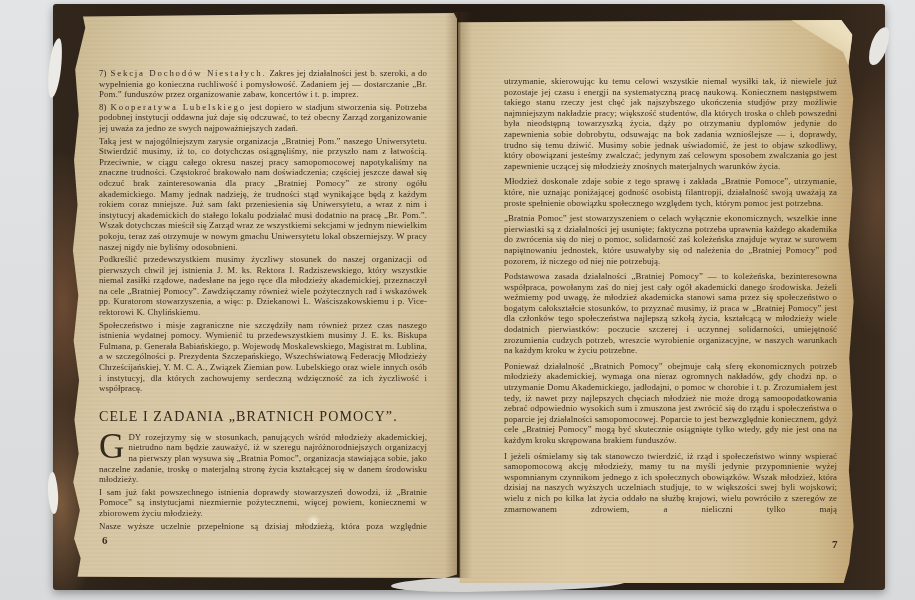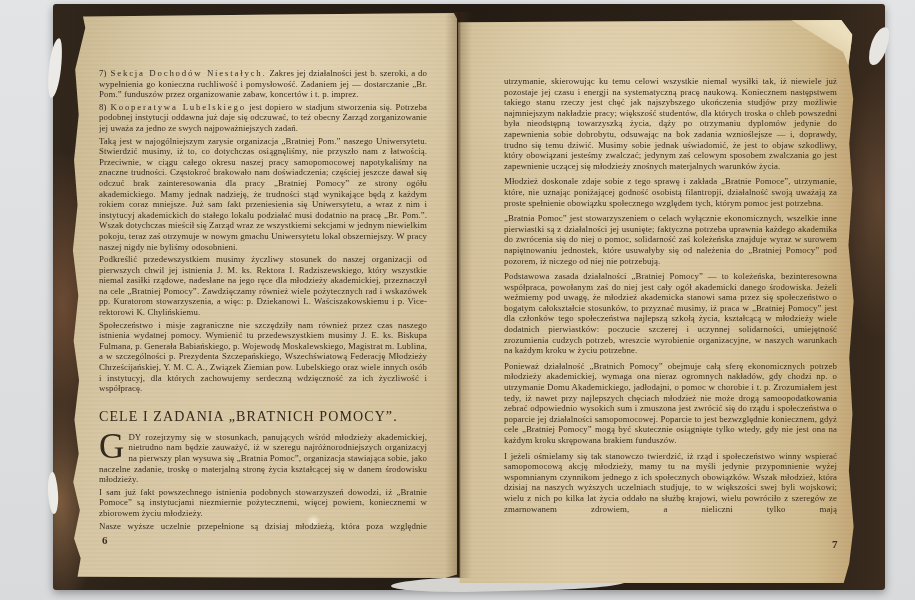--- a/index.html
+++ b/index.html
@@ -87,21 +87,21 @@
 
   <div class="page page-left">
     <div class="text-block text-left">
       <p class="para"><span class="num">7)</span><span class="spaced">Sekcja Dochodów Niestałych.</span> <span>Zakres jej działalności jest b. szeroki, a do wypełnienia go konieczna ruchliwość i pomysłowość. Zadaniem jej — dostarczanie „Br. Pom.” funduszów przez organizowanie zabaw, koncertów i t. p. imprez.</span></p>
       <p class="para"><span class="num">8)</span><span class="spaced">Kooperatywa Lubelskiego</span> <span>jest dopiero w stadjum stworzenia się. Potrzeba podobnej instytucji oddawna już daje się odczuwać, to też obecny Zarząd zorganizowanie jej uważa za jedno ze swych najpoważniejszych zadań.</span></p>
       <p class="para">Taką jest w najogólniejszym zarysie organizacja „Bratniej Pom.” naszego Uniwersytetu. Stwierdzić musimy, iż to, co dotychczas osiągnęliśmy, nie przyszło nam z łatwością. Przeciwnie, w ciągu całego okresu naszej pracy samopomocowej napotykaliśmy na znaczne trudności. Częstokroć brakowało nam doświadczenia; częściej jeszcze dawał się odczuć brak zainteresowania dla pracy „Bratniej Pomocy” ze strony ogółu akademickiego. Mamy jednak nadzieję, że trudności stąd wynikające będą z każdym rokiem coraz mniejsze. Już sam fakt przeniesienia się Uniwersytetu, a wraz z nim i instytucyj akademickich do stałego lokalu podziałać musi dodatnio na pracę „Br. Pom.”. Wszak dotychczas mieścił się Zarząd wraz ze wszystkiemi sekcjami w jednym niewielkim pokoju, teraz zaś otrzymuje w nowym gmachu Uniwersytetu lokal obszerniejszy. W pracy naszej nigdy nie byliśmy odosobnieni.</p>
       <p class="para">Podkreślić przedewszystkiem musimy życzliwy stosunek do naszej organizacji od pierwszych chwil jej istnienia J. M. ks. Rektora I. Radziszewskiego, który wszystkie niemal zasiłki rządowe, nadesłane na jego ręce dla młodzieży akademickiej, przeznaczył na cele „Bratniej Pomocy”. Zawdzięczamy również wiele pożytecznych rad i wskazówek pp. Kuratorom stowarzyszenia, a więc: p. Dziekanowi L. Waściszakowskiemu i p. Vice-rektorowi K. Chylińskiemu.</p>
       <p class="para">Społeczeństwo i misje zagraniczne nie szczędziły nam również przez czas naszego istnienia wydatnej pomocy. Wymienić tu przedewszystkiem musimy J. E. ks. Biskupa Fulmana, p. Generała Babiańskiego, p. Wojewodę Moskalewskiego, Magistrat m. Lublina, a w szczególności p. Prezydenta Szczepańskiego, Wszechświatową Federację Młodzieży Chrześcijańskiej, Y. M. C. A., Związek Ziemian pow. Lubelskiego oraz wiele innych osób i instytucyj, dla których zachowujemy serdeczną wdzięczność za ich życzliwość i współpracę.</p>
       <h2 class="section-heading">CELE I ZADANIA „BRATNICH POMOCY”.</h2>
       <p class="para"><span class="dropcap">G</span><span>DY rozejrzymy się w stosunkach, panujących wśród młodzieży akademickiej, nietrudno nam będzie zauważyć, iż w szeregu najróżnorodniejszych organizacyj na pierwszy plan wysuwa się „Bratnia Pomoc”, organizacja stawiająca sobie, jako naczelne zadanie, troskę o materjalną stronę życia kształcącej się w danem środowisku młodzieży.</span></p>
-      <p class="para">I sam już fakt powszechnego istnienia podobnych stowarzyszeń dowodzi, iż „Bratnie Pomoce” są instytucjami niezmiernie pożytecznemi, więcej powiem, koniecznemi w zbiorowem życiu młodzieży.</p>
+      <p class="para">I sam już fakt powszechnego istnienia doprawdy stowarzyszeń dowodzi, iż „Bratnie Pomoce” są instytucjami niezmiernie pożytecznemi, więcej powiem, koniecznemi w zbiorowem życiu młodzieży.</p>
       <p class="para cont">Nasze wyższe uczelnie przepełnione są dzisiaj młodzieżą, która poza względnie nielicznemi wyjątkami zmuszona jest walczyć z życiem, zdobywać sobie samodzielnie</p>
     </div>
     <div class="page-number pn-left">6</div>
   </div>
 
   <div class="page page-right">
     <div class="text-block text-right">
       <p class="para">utrzymanie, skierowując ku temu celowi wszystkie niemal wysiłki tak, iż niewiele już pozostaje jej czasu i energji na systematyczną pracę naukową. Koniecznem następstwem takiego stanu rzeczy jest chęć jak najszybszego ukończenia studjów przy możliwie najmniejszym nakładzie pracy; większość studentów, dla których troska o chleb powszedni była nieodstępną towarzyszką życia, dąży po otrzymaniu dyplomów jedynie do zapewnienia sobie dobrobytu, odsuwając na bok zadania wznioślejsze — i, doprawdy, trudno się temu dziwić. Musimy sobie jednak uświadomić, że jest to objaw szkodliwy, który obowiązani jesteśmy zwalczać; jedynym zaś celowym sposobem zwalczania go jest zapewnienie uczącej się młodzieży znośnych materjalnych warunków życia.</p>
       <p class="para">Młodzież doskonale zdaje sobie z tego sprawę i zakłada „Bratnie Pomoce”, utrzymanie, które, nie uznając poniżającej godność osobistą filantropji, działalność swoją uważają za proste spełnienie obowiązku społecznego względem tych, którym pomoc jest potrzebna.</p>
       <p class="para">„Bratnia Pomoc” jest stowarzyszeniem o celach wyłącznie ekonomicznych, wszelkie inne pierwiastki są z działalności jej usunięte; faktyczna potrzeba uprawnia każdego akademika do zwrócenia się do niej o pomoc, solidarność zaś koleżeńska znajduje wyraz w surowem napiętnowaniu jednostek, które usuwałyby się od należenia do „Bratniej Pomocy” pod pozorem, iż niczego od niej nie potrzebują.</p>

